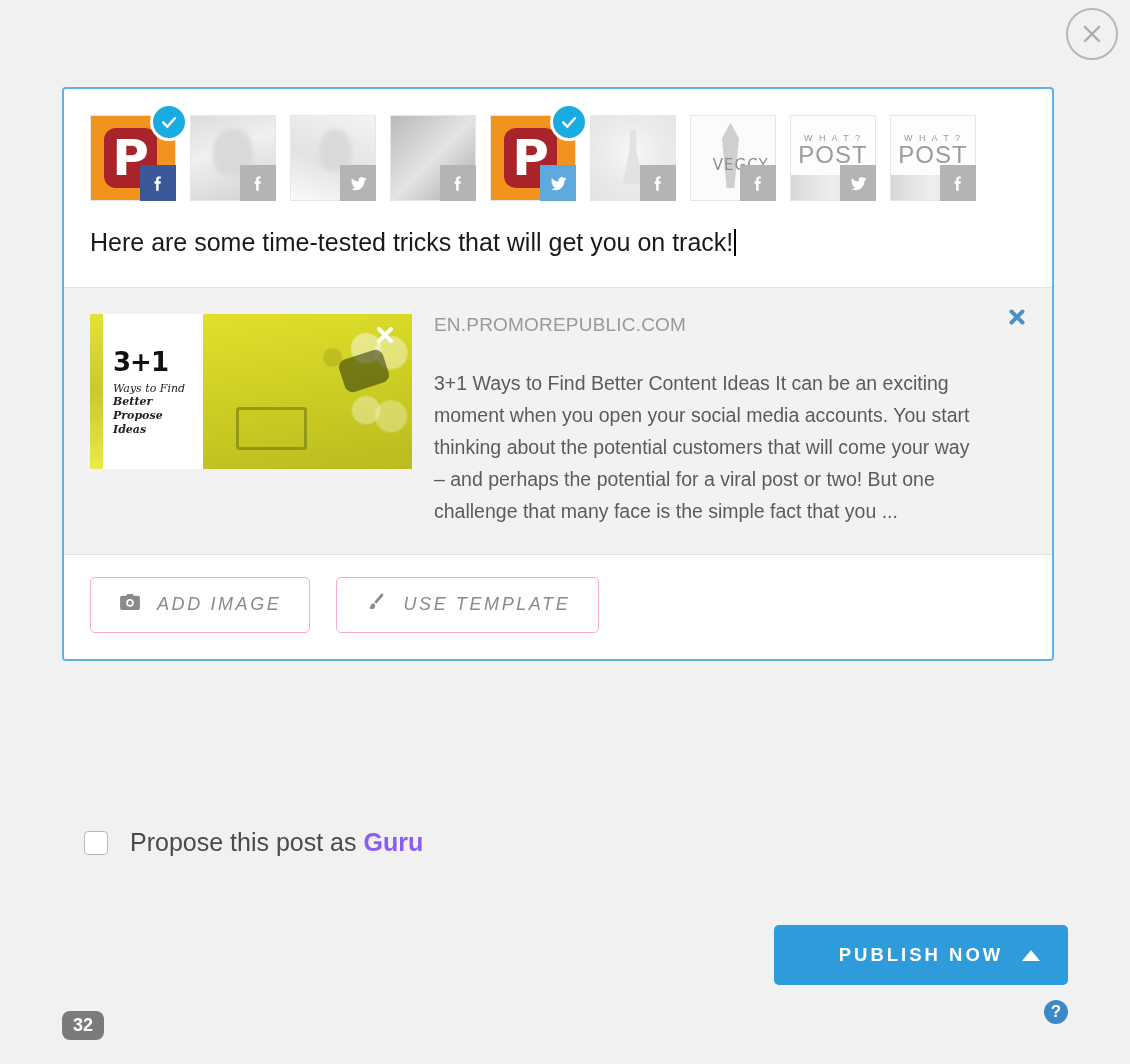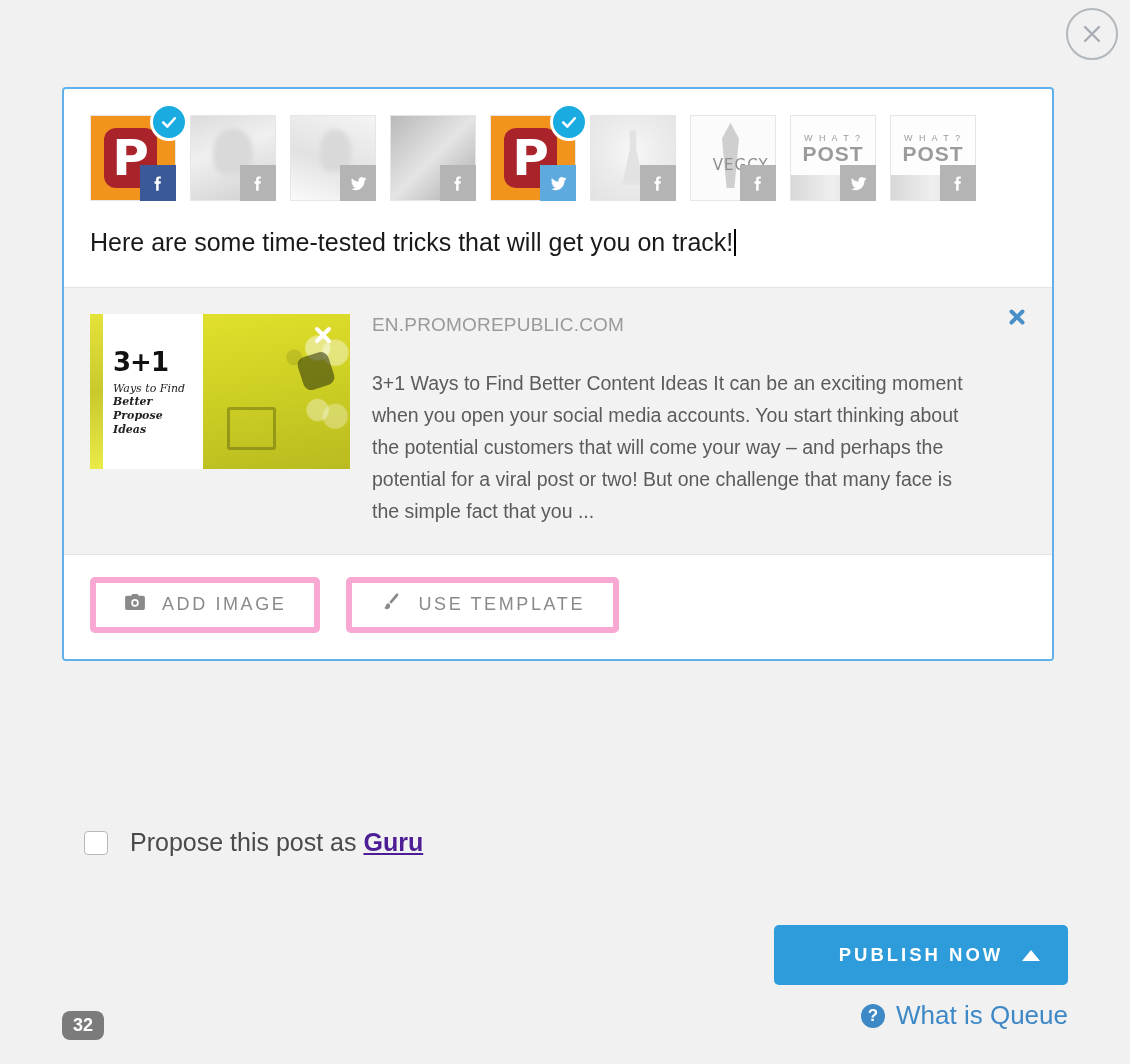--- a/index.html
+++ b/index.html
@@ -89,21 +89,21 @@
   .veg {
     position:absolute; left:24%; top:8%; width:46%; height:78%;
     background:#cfcfcf; clip-path: polygon(50% 0, 72% 24%, 60% 100%, 40% 100%, 28% 24%);
   }
   .w2p {
     position:absolute; left:8%; top:22%; right:8%;
     font-family:"Liberation Sans", sans-serif;
     text-align:center; color:#9b9b9b; line-height:1;
   }
   .w2p .l1 { font-size:9px; letter-spacing:2px; }
-  .w2p .l2 { font-size:21px; font-weight:bold; letter-spacing:1px; }
+  .w2p .l2 { font-size:24px; font-weight:normal; letter-spacing:1px; }
   .w2p-foot { position:absolute; left:0; right:0; bottom:0; height:30%;
     background:linear-gradient(90deg,#d8d8d8,#efefef,#cfcfcf); }
 
   
   .message-wrap { padding: 8px 26px 30px 26px; }
   .message {
     font-family: "Liberation Sans", sans-serif;
     font-size: 25px; color: #1a1a1a; line-height: 1.2;
     position: relative; display: inline-block;
   }
@@ -114,21 +114,21 @@
 
   
   .preview {
     background: #f2f2f2;
     border-top: 1px solid #e3e3e3;
     border-bottom: 1px solid #e3e3e3;
     padding: 26px 26px 26px 26px;
     display: flex; gap: 22px; position: relative;
   }
   .preview-img {
-    position:relative; width: 260px; height: 155px;
+    position:relative; width: 322px; height: 155px;
     flex: 0 0 auto; overflow:hidden;
     background: #eab308;
   }
   .li-left { position:absolute; left:0; top:0; bottom:0; width:13px;
     background:linear-gradient(180deg,#e4e33a,#c9c92e,#eaea48); }
   .li-white { position:absolute; left:13px; top:0; bottom:0; width:100px; background:#fff;
     display:flex; flex-direction:column; justify-content:center; padding-left:10px;}
   .li-white .big { font-family:"DejaVu Sans", sans-serif; font-weight:bold; font-size:26px;
     color:#111; letter-spacing:-1px; }
   .li-white .sub { font-family:"DejaVu Serif", serif; font-style:italic; font-size:11px;
@@ -175,40 +175,40 @@
     position:absolute; right: 22px; top: 18px;
     cursor:pointer; width: 26px; height: 26px;
     display:flex; align-items:center; justify-content:center;
   }
 
   
   .actions { background:#fff; padding: 22px 26px 26px 26px; display:flex; gap: 26px; }
   .btn-outline {
     display:flex; align-items:center; gap: 16px;
     height: 56px; padding: 0 28px;
-    border:6px solid #f9a8d4; border-radius: 5px; background:#fff;
+    border:1px solid #f9a8d4; border-radius: 5px; background:#fff;
     color:#8a8a8a; font-family:"Liberation Sans", sans-serif;
-    font-size: 18px; letter-spacing: 2.6px; cursor:pointer;
+    font-size: 18px; letter-spacing: 2.6px; cursor:pointer;font-style:italic;
   }
   .btn-outline svg { fill:#8a8a8a; flex:0 0 auto; }
 
   
   .propose {
     position:absolute; left: 84px; top: 828px;
     display:flex; align-items:center; gap: 22px; cursor:pointer;
   }
   .cbox {
     width: 24px; height: 24px; border:1px solid #b8b8b8;
     border-radius: 4px; background:#fff;
   }
   .propose-label {
     font-family:"Liberation Sans", sans-serif;
     font-size: 25px; color: #4a4a4a;
   }
-  .propose-label b { font-weight: bold; color:#4c1d95;text-decoration:underline; }
+  .propose-label b { font-weight: bold; color:#8b5cf6; }
 
   
   .publish {
     position:absolute; right: 62px; top: 925px;
     width: 294px; height: 60px; border-radius: 5px;
     background:#2e9bda; border:none; cursor:pointer;
     display:flex; align-items:center; justify-content:center;
     color:#fff; font-family:"Liberation Sans", sans-serif;
     font-size: 18.5px; font-weight: bold; letter-spacing: 3px;
     position:absolute;
@@ -460,16 +460,15 @@
       <svg width="18" height="11" viewBox="0 0 18 11">
           <path d="M9 0 L18 11 L0 11 Z" fill="#ffffff"></path>
         </svg>
     </span>
   </button>
 
   <div class="counter">32</div>
 
   <div class="whatis">
     <span class="qmark">?</span>
-    <span>What is Queue</span>
   </div>
 
 </div>
 
 </body></html>

